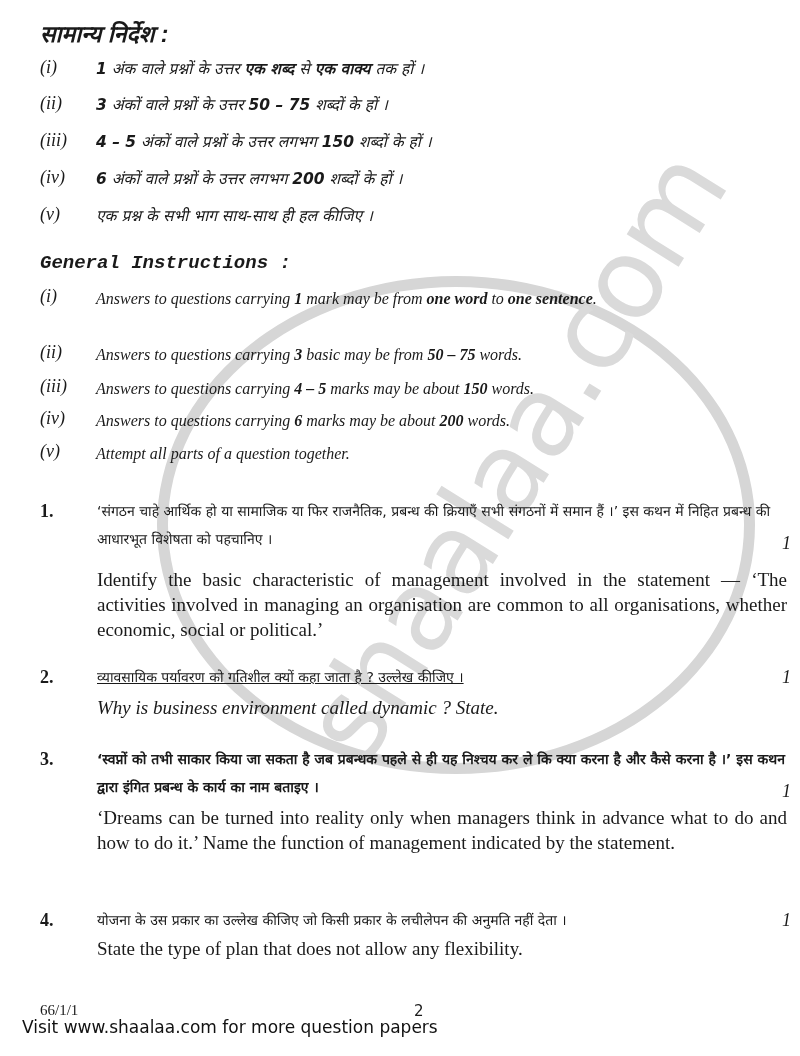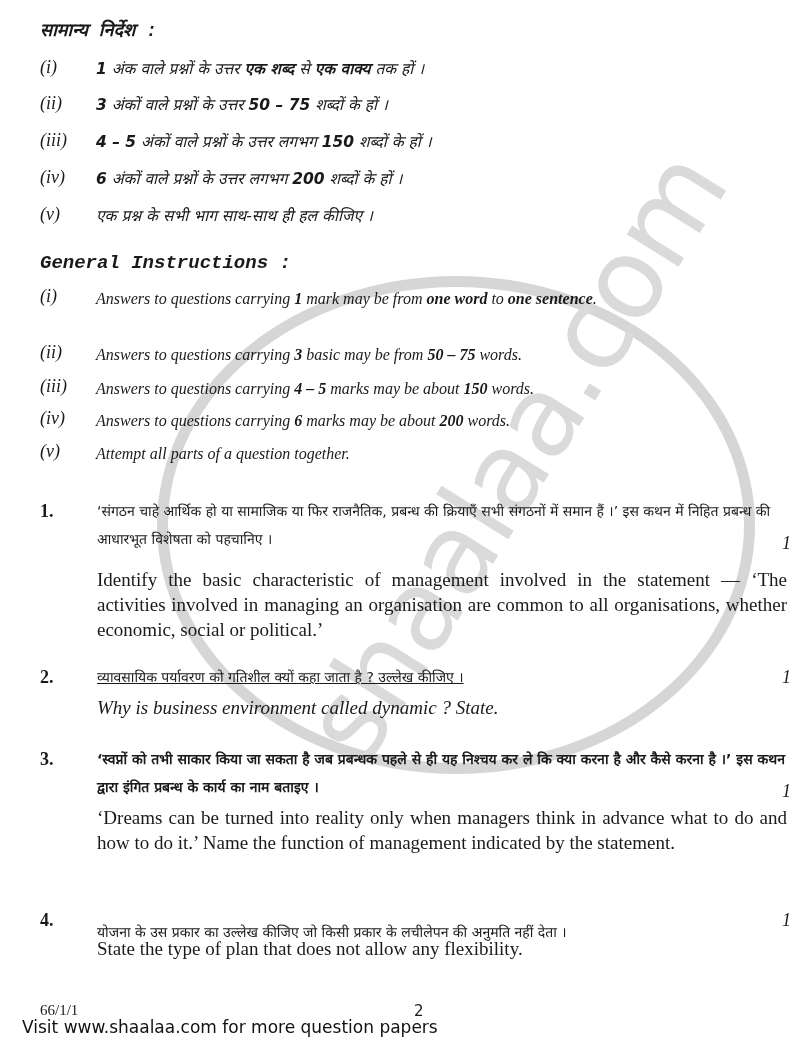--- a/index.html
+++ b/index.html
@@ -16,21 +16,21 @@
   }
   .watermark-text {
     position: absolute; left: 215px; top: 470px; width: 500px; text-align: center;
     font-family: "DejaVu Sans", "Liberation Sans", sans-serif; font-size: 112px; color: #dadada;
     transform: rotate(-58deg); transform-origin: 50% 50%; z-index: 0; letter-spacing: -2px;
   }
 
   .content { position: absolute; left: 0; top: 0; width: 800px; z-index: 1; }
 
   .heading { position: absolute; left: 40px; font-style: italic; font-weight: bold; font-size: 18px; }
-  .heading.hi { font-family: Liberation Mono, monospace; font-size: 18px; text-align: center; }
+  .heading.hi { font-family: Liberation Sans, sans-serif; font-size: 23px; text-align: center; }
   .heading.en { font-family: Liberation Mono, monospace; font-size: 19px; }
 
   .instr { position: absolute; left: 40px; width: 710px; font-style: italic; }
   .instr .num { position: absolute; left: 0; font-family: "Liberation Serif", serif; font-size: 18px; }
   .instr .txt { position: absolute; left: 56px; width: 652px; line-height: 25px; }
   .instr.hi .txt { font-family: "DejaVu Sans", sans-serif; font-size: 15.5px; font-style: italic; }
   .instr.en .txt { font-family: "Liberation Serif", serif; font-size: 16px; text-align: justify; }
   .b { font-weight: bold; }
 
   .q { position: absolute; left: 40px; width: 750px; }
@@ -114,21 +114,21 @@
 
     <div class="q" style="top:745px;">
       <span class="qnum" style="top:4px;">3.</span>
       <div class="hi-text" style="top:0;font-weight:bold;">‘स्वप्नों को तभी साकार किया जा सकता है जब प्रबन्धक पहले से ही यह निश्चय कर ले कि क्या करना है और कैसे करना है ।’ इस कथन द्वारा इंगित प्रबन्ध के कार्य का नाम बताइए ।</div>
       <span class="mark" style="top:36px;">1</span>
       <div class="en-text" style="top:60px;">‘Dreams can be turned into reality only when managers think in advance what to do and how to do it.’ Name the function of management indicated by the statement.</div>
     </div>
 
     <div class="q" style="top:906px;">
       <span class="qnum" style="top:4px;">4.</span>
-      <div class="hi-text" style="top:12px;">योजना के उस प्रकार का उल्लेख कीजिए जो किसी प्रकार के लचीलेपन की अनुमति नहीं देता ।</div>
+      <div class="hi-text" style="top:0;">योजना के उस प्रकार का उल्लेख कीजिए जो किसी प्रकार के लचीलेपन की अनुमति नहीं देता ।</div>
       <span class="mark" style="top:4px;">1</span>
       <div class="en-text" style="top:30px;">State the type of plan that does not allow any flexibility.</div>
     </div>
 
     <div class="footer-code">66/1/1</div>
     <div class="footer-page">2</div>
     <a class="footer-visit">Visit www.shaalaa.com for more question papers</a>
   </div>
 </div>
 

